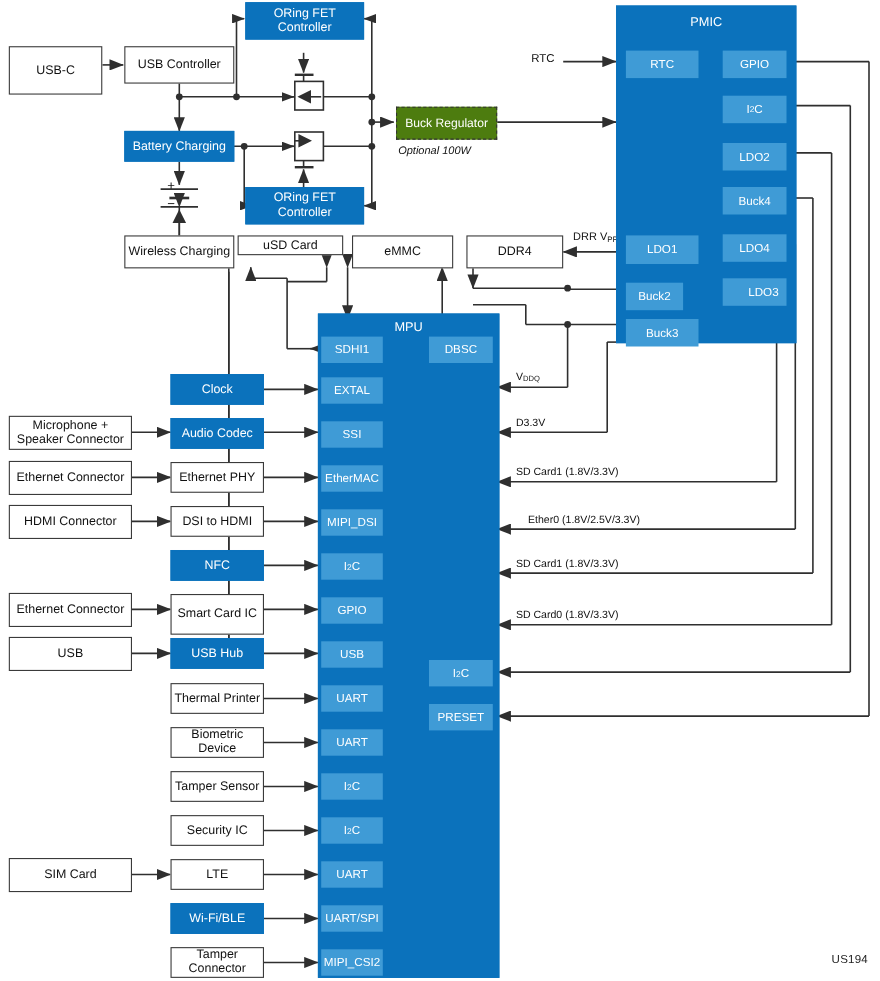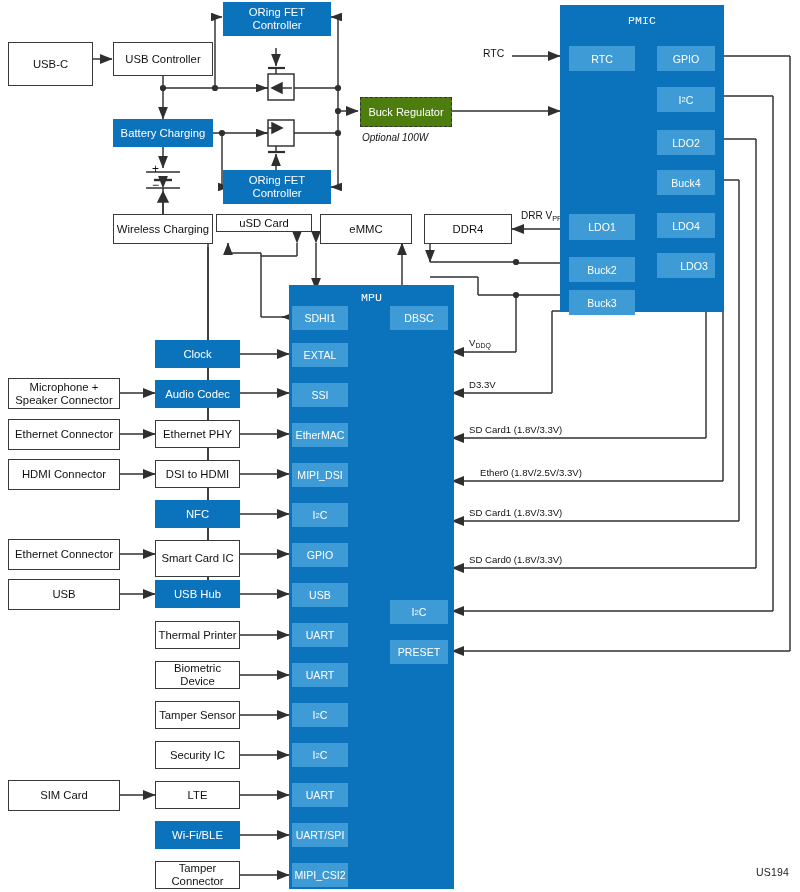--- a/index.html
+++ b/index.html
@@ -7,21 +7,21 @@
   #root{position:relative;width:800px;height:892px;overflow:hidden;background:#fff;}
   svg#wires{position:absolute;left:0;top:0;width:800px;height:892px;pointer-events:none;}
   .box{position:absolute;box-sizing:border-box;display:flex;align-items:center;justify-content:center;
        text-align:center;line-height:1.12;}
   .wbox{background:#fff;border:1.3px solid #3a3a3a;color:#111;font-size:11.3px;}
   .bbox{background:#0b72bc;border:1px solid #0b72bc;color:#fff;font-size:11.3px;}
   .pmic-body{background:#0b72bc;border:1px solid #0b72bc;}
   .mpu-body{background:#0b72bc;border:1px solid #0b72bc;}
   .subblk{position:absolute;background:#3f9bd6;color:#fff;font-size:10.6px;display:flex;
           align-items:center;justify-content:center;box-sizing:border-box;}
-  .blocktitle{position:absolute;color:#fff;font-size:11.6px;text-align:center;width:100%;font-family:Liberation Mono, monospace;}
+  .blocktitle{position:absolute;color:#fff;font-size:11.6px;text-align:center;width:100%;}
   .dashed{border:1.4px dashed #333;background:#4d7c0f;color:#fff;}
   .cap{position:absolute;font-size:10px;font-style:italic;color:#111;white-space:nowrap;}
   .netlabel{position:absolute;font-size:9.6px;color:#111;white-space:nowrap;}
   .wm{position:absolute;font-size:10.5px;color:#222;letter-spacing:.2px;}
   sub{font-size:.72em;vertical-align:-0.22em;}
   sup{font-size:.72em;vertical-align:0.38em;}
 </style>
 </head>
 <body>
 
@@ -224,21 +224,21 @@
     </div>
 
   <span class="netlabel" style="left:483px;top:48px;font-size:10.4px;">RTC</span>
   <span class="netlabel" style="left:521px;top:210px;font-size:10px;"><span id="ddrvpp">DRR V<sub>PP</sub></span></span>
 
   <div class="pmic-body" style="position:absolute;left:560px;top:5px;width:162px;height:305px;">
     <div class="blocktitle" style="top:8px;left:0;">PMIC</div>
     <div id="pmic-left">
         <div class="subblk" style="left: 8px; top: 40px; width: 66px; height: 25px;">RTC</div>
         <div class="subblk" style="left: 8px; top: 208px; width: 66px; height: 26px;">LDO1</div>
-        <div class="subblk" style="left: 8px; top: 251px; width: 66px; height: 25px;">Buck2</div>
+        <div class="subblk" style="left: 8px; top: 251px; width: 52px; height: 25px;">Buck2</div>
         <div class="subblk" style="left: 8px; top: 284px; width: 66px; height: 25px;">Buck3</div>
       </div>
     <div id="pmic-right">
         <div class="subblk" style="left: 96px; top: 40px; width: 58px; height: 25px;">GPIO</div>
         <div class="subblk" style="left: 96px; top: 81px; width: 58px; height: 25px;">I<sup>2</sup>C</div>
         <div class="subblk" style="left: 96px; top: 124px; width: 58px; height: 25px;">LDO2</div>
         <div class="subblk" style="left: 96px; top: 164px; width: 58px; height: 25px;">Buck4</div>
         <div class="subblk" style="left: 96px; top: 207px; width: 58px; height: 25px;">LDO4</div>
         <div class="subblk" style="left: 96px; top: 247px; width: 58px; height: 25px; padding-left: 16px;">LDO3</div>
       </div>

